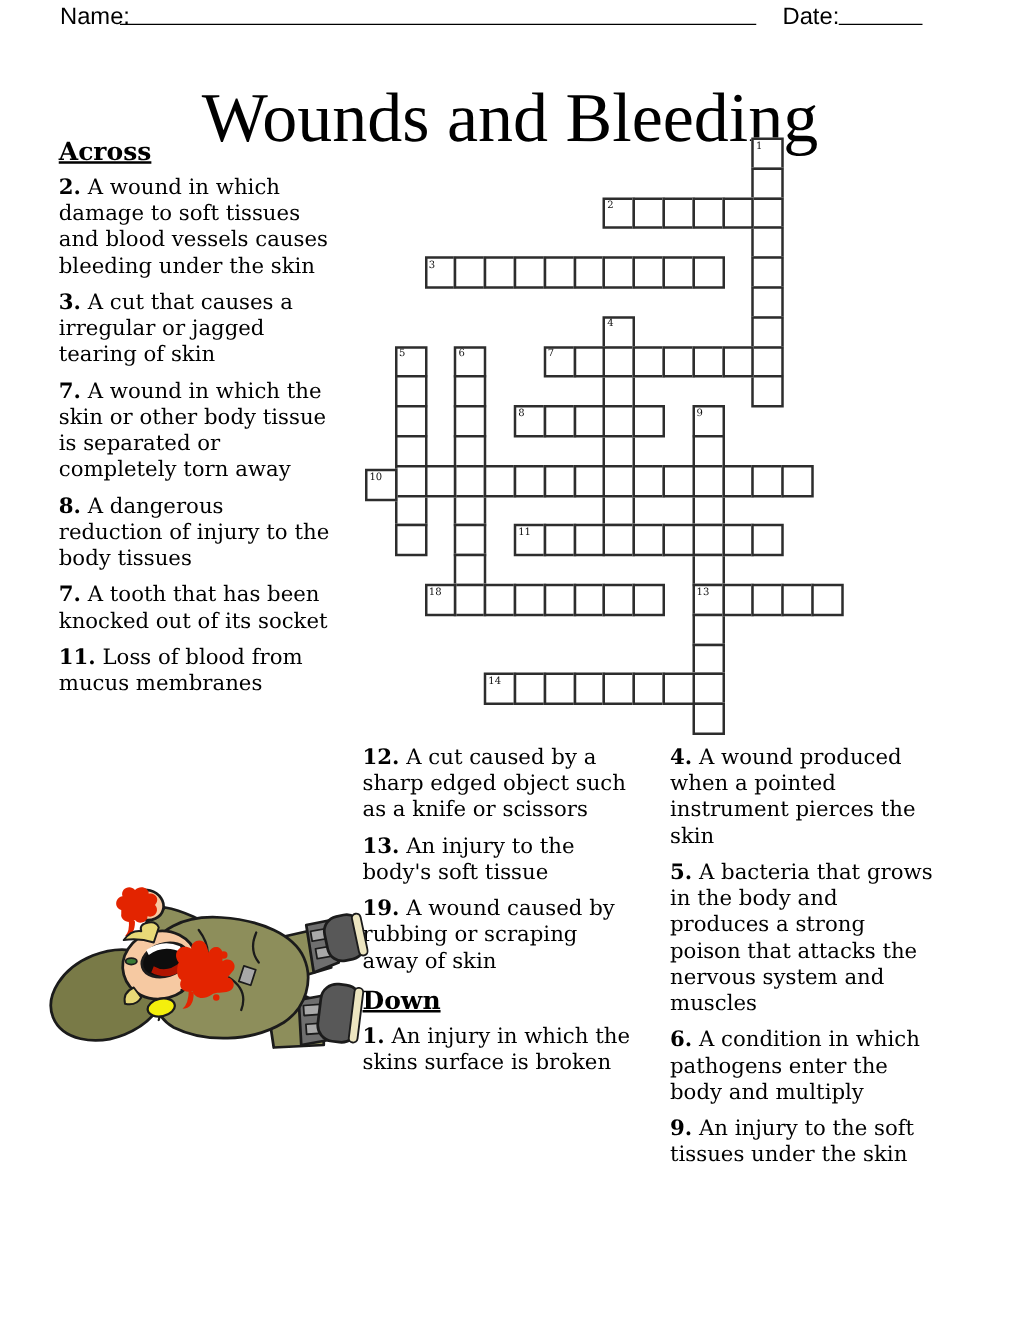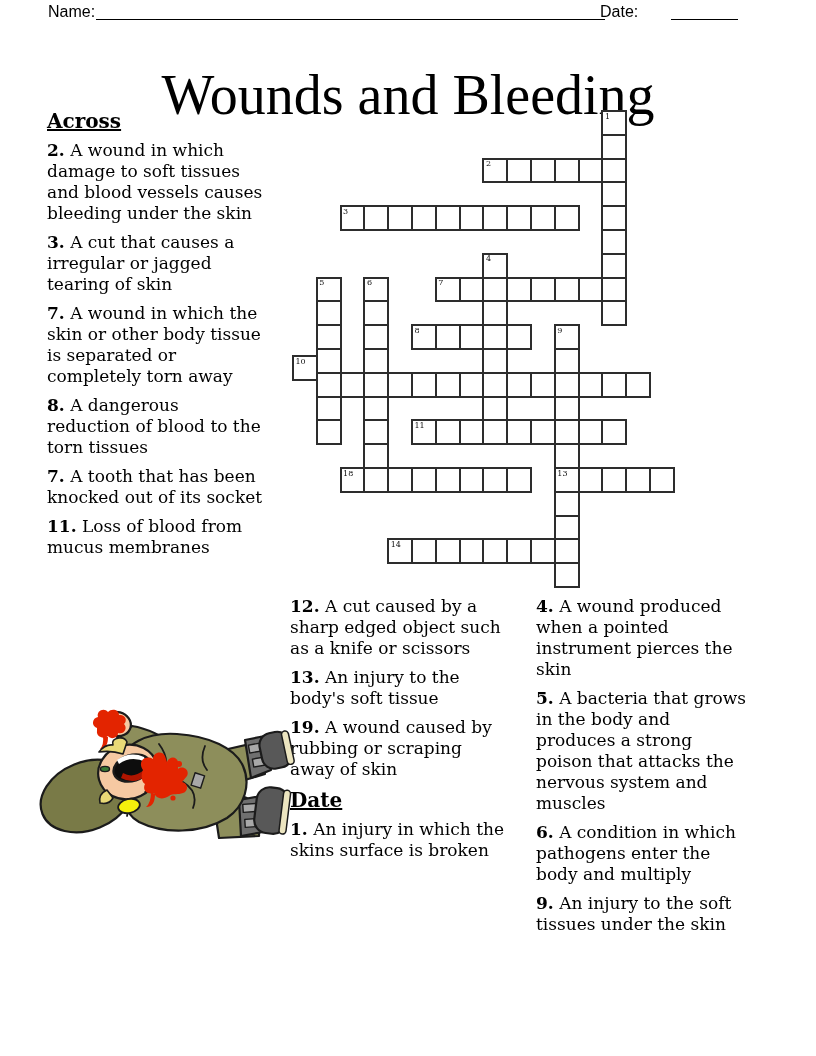--- a/index.html
+++ b/index.html
@@ -1,23 +1,23 @@
 <!DOCTYPE html>
 <html style="--uniform: #8d8e5b; --helmet: #797a47; --skin: #f6c9a2; --blood: #e32400; --boots: #585858; --soles: #ece5c0; --mouth: #0d0d0d; --tongue: #b01500; --hair: #e8d977; --eye_green: #3a7a35; --strap: #a8a8a8; --cuff: #6f6f6f; --accent_yellow: #f4ef0c; --outline: #1b1b1b;"><head>
 <meta charset="utf-8">
 <style>
   html,body{margin:0;padding:0;background:#fff;}
   .page{
     position:relative;width:816px;height:1056px;background:#ffffff;
     font-family:"DejaVu Serif",serif;color:#000;overflow:hidden;
   }
   
-  .hdr-label{position:absolute;font-family:"Liberation Sans",sans-serif;font-size:16px;top:3px;}
+  .hdr-label{position:absolute;font-family:"Liberation Sans",sans-serif;font-size:19px;top:3px;}
   .name-label{left:48px;}
-  .date-label{left:600px;}
+  .date-label{left:626px;}
   .blank-line{position:absolute;top:2px;height:17px;border-bottom:1.6px solid #000;}
   .name-line{left:96px;width:509px;}
   .date-line{left:671px;width:67px;}
   .title{
     position:absolute;top:28px;left:0;width:100%;text-align:center;
     font-family:"Liberation Serif",serif;font-size:56px;font-weight:400;line-height:1.05;
   }
   
   .grid{position:absolute;left:292px;top:110px;}
   .cell{
@@ -137,21 +137,21 @@
       <div class="cell" style="left: 261.8px; top: 285.6px;"></div>
       <div class="cell" style="left: 261.8px; top: 309.4px;"></div>
       <div class="cell" style="left: 261.8px; top: 333.2px;"></div>
       <div class="cell" style="left: 261.8px; top: 357px;">
         <span class="cnum">13</span>
       </div>
       <div class="cell" style="left: 261.8px; top: 380.8px;"></div>
       <div class="cell" style="left: 261.8px; top: 404.6px;"></div>
       <div class="cell" style="left: 261.8px; top: 428.4px;"></div>
       <div class="cell" style="left: 261.8px; top: 452.2px;"></div>
-      <div class="cell" style="left: 0px; top: 245px;">
+      <div class="cell" style="left: 0px; top: 265px;">
         <span class="cnum">10</span>
       </div>
       <div class="cell" style="left: 47.6px; top: 261.8px;"></div>
       <div class="cell" style="left: 95.2px; top: 261.8px;"></div>
       <div class="cell" style="left: 119px; top: 261.8px;"></div>
       <div class="cell" style="left: 142.8px; top: 261.8px;"></div>
       <div class="cell" style="left: 166.6px; top: 261.8px;"></div>
       <div class="cell" style="left: 214.2px; top: 261.8px;"></div>
       <div class="cell" style="left: 238px; top: 261.8px;"></div>
       <div class="cell" style="left: 285.6px; top: 261.8px;"></div>
@@ -188,29 +188,29 @@
       <div class="cell" style="left: 190.4px; top: 428.4px;"></div>
       <div class="cell" style="left: 214.2px; top: 428.4px;"></div>
       <div class="cell" style="left: 238px; top: 428.4px;"></div>
     </div>
 
   <div class="clue-col col-left" id="clues-left">
       <div class="clue-heading">Across</div>
       <p class="clue"><b>2.</b> <span> A wound in which damage to soft tissues and blood vessels causes bleeding under the skin</span></p>
       <p class="clue"><b>3.</b> <span> A cut that causes a irregular or jagged tearing of skin</span></p>
       <p class="clue"><b>7.</b> <span> A wound in which the skin or other body tissue is separated or completely torn away</span></p>
-      <p class="clue"><b>8.</b> <span> A dangerous reduction of blood to the torn tissues</span></p>
+      <p class="clue"><b>8.</b> <span> A dangerous reduction of injury to the body tissues</span></p>
       <p class="clue"><b>7.</b> <span> A tooth that has been knocked out of its socket</span></p>
       <p class="clue"><b>11.</b> <span> Loss of blood from mucus membranes</span></p>
     </div>
   <div class="clue-col col-middle" id="clues-middle">
       <p class="clue"><b>12.</b> <span> A cut caused by a sharp edged object such as a knife or scissors</span></p>
       <p class="clue"><b>13.</b> <span> An injury to the body's soft tissue</span></p>
       <p class="clue"><b>19.</b> <span> A wound caused by rubbing or scraping away of skin</span></p>
-      <div class="clue-heading">Date</div>
+      <div class="clue-heading">Down</div>
       <p class="clue"><b>1.</b> <span> An injury in which the skins surface is broken</span></p>
     </div>
   <div class="clue-col col-right" id="clues-right">
       <p class="clue"><b>4.</b> <span> A wound produced when a pointed instrument pierces the skin</span></p>
       <p class="clue"><b>5.</b> <span> A bacteria that grows in the body and produces a strong poison that attacks the nervous system and muscles</span></p>
       <p class="clue"><b>6.</b> <span> A condition in which pathogens enter the body and multiply</span></p>
       <p class="clue"><b>9.</b> <span> An injury to the soft tissues under the skin</span></p>
     </div>
 
   <div class="illo">

